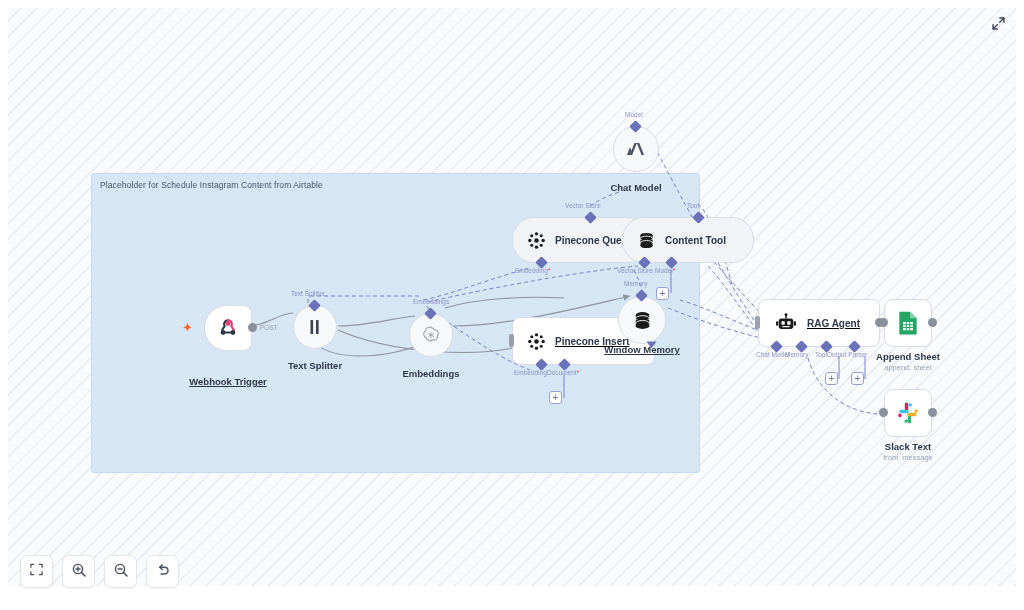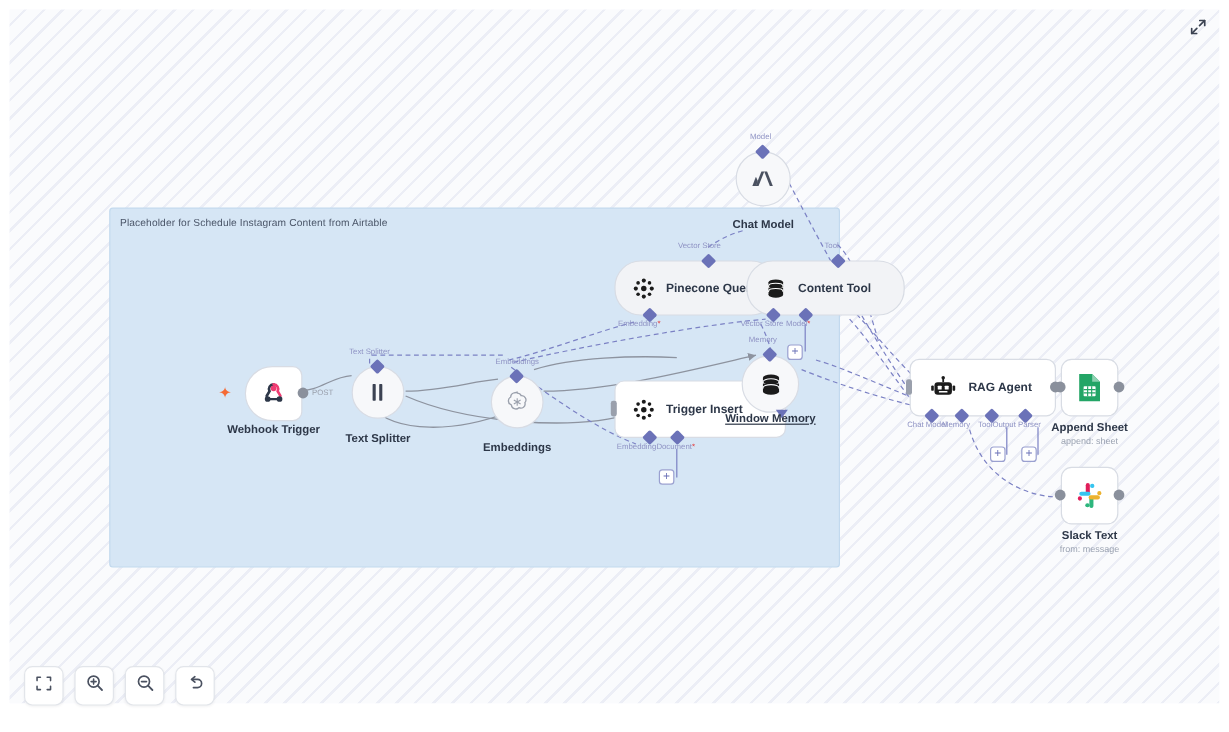--- a/index.html
+++ b/index.html
@@ -72,21 +72,21 @@
   .node-shape.circle {
     border-radius: 50%;
     background: #f7f8fa;
   }
   .node-shape.square { border-radius: 9px; }
   .node-shape.trigger { border-radius: 26px 9px 9px 26px; }
   .node-shape.pill {
     border-radius: 22px;
     background: #f2f3f6;
   }
-  .node-shape.rect { border-radius: 8px; }
+  .node-shape.rect { border-radius: 8px; text-decoration: underline; }
 
   .node-label {
     position: absolute;
     width: 170px;
     text-align: center;
     font-size: 9.5px;
     font-weight: bold;
     color: #2d3748;
     white-space: nowrap;
   }
@@ -275,21 +275,21 @@
             <circle cx="12" cy="7.2" r="2.6" fill="#ef3d73"></circle>
             <circle cx="6.6" cy="16.9" r="2.6" fill="#2d3748"></circle>
             <circle cx="17.4" cy="16.9" r="2.6" fill="#2d3748"></circle>
             <path d="M7.6 17h9" stroke="#2d3748" stroke-width="2.2" stroke-linecap="round"></path>
           </svg>
         </span>
       </div>
       <span class="bolt" style="left:-22px; top:16px;">✦</span>
       <span class="port-dot" style="left:44px; top:18px;"></span>
       <span class="port-label-dark" style="left:56px; top:19px;">POST</span>
-      <span class="node-label" style="left:-61px; top:48px;">Webhook Trigger</span>
+      <span class="node-label" style="left:-61px; top:71px;text-decoration:underline;">Webhook Trigger</span>
     </div>
 
     <div class="node" style="left:285px; top:297px;">
       <div class="node-shape circle" style="width:44px; height:44px;">
         <span class="icon-wrap">
           <svg width="18" height="18" viewBox="0 0 18 18">
             <rect x="4.5" y="2" width="2.6" height="14" rx="0.6" fill="#3b4252"></rect>
             <rect x="10" y="2" width="2.6" height="14" rx="0.6" fill="#3b4252"></rect>
           </svg>
         </span>
@@ -390,21 +390,21 @@
               <circle cx="3" cy="10" r="1.8"></circle>
                 <circle cx="17" cy="10" r="1.8"></circle>
               <circle cx="5" cy="5" r="1.6"></circle>
                 <circle cx="15" cy="5" r="1.6"></circle>
               <circle cx="5" cy="15" r="1.6"></circle>
                 <circle cx="15" cy="15" r="1.6"></circle>
               <circle cx="10" cy="10" r="2.4"></circle>
             </g>
           </svg>
         </span>
-        <span class="node-inline-label">Trigger Insert</span>
+        <span class="node-inline-label">Pinecone Insert</span>
       </div>
       <span class="port-bar" style="left:-3px; top:17px;"></span>
       <span class="port-diamond" style="left:25px; top:43px;"></span>
       <span class="port-label" style="left:2px; top:52px;">Embedding</span>
       <span class="port-diamond" style="left:48px; top:43px;"></span>
       <span class="port-label" style="left:35px; top:52px;">
         <span>Document</span><span class="req">*</span>
       </span>
     </div>
 

